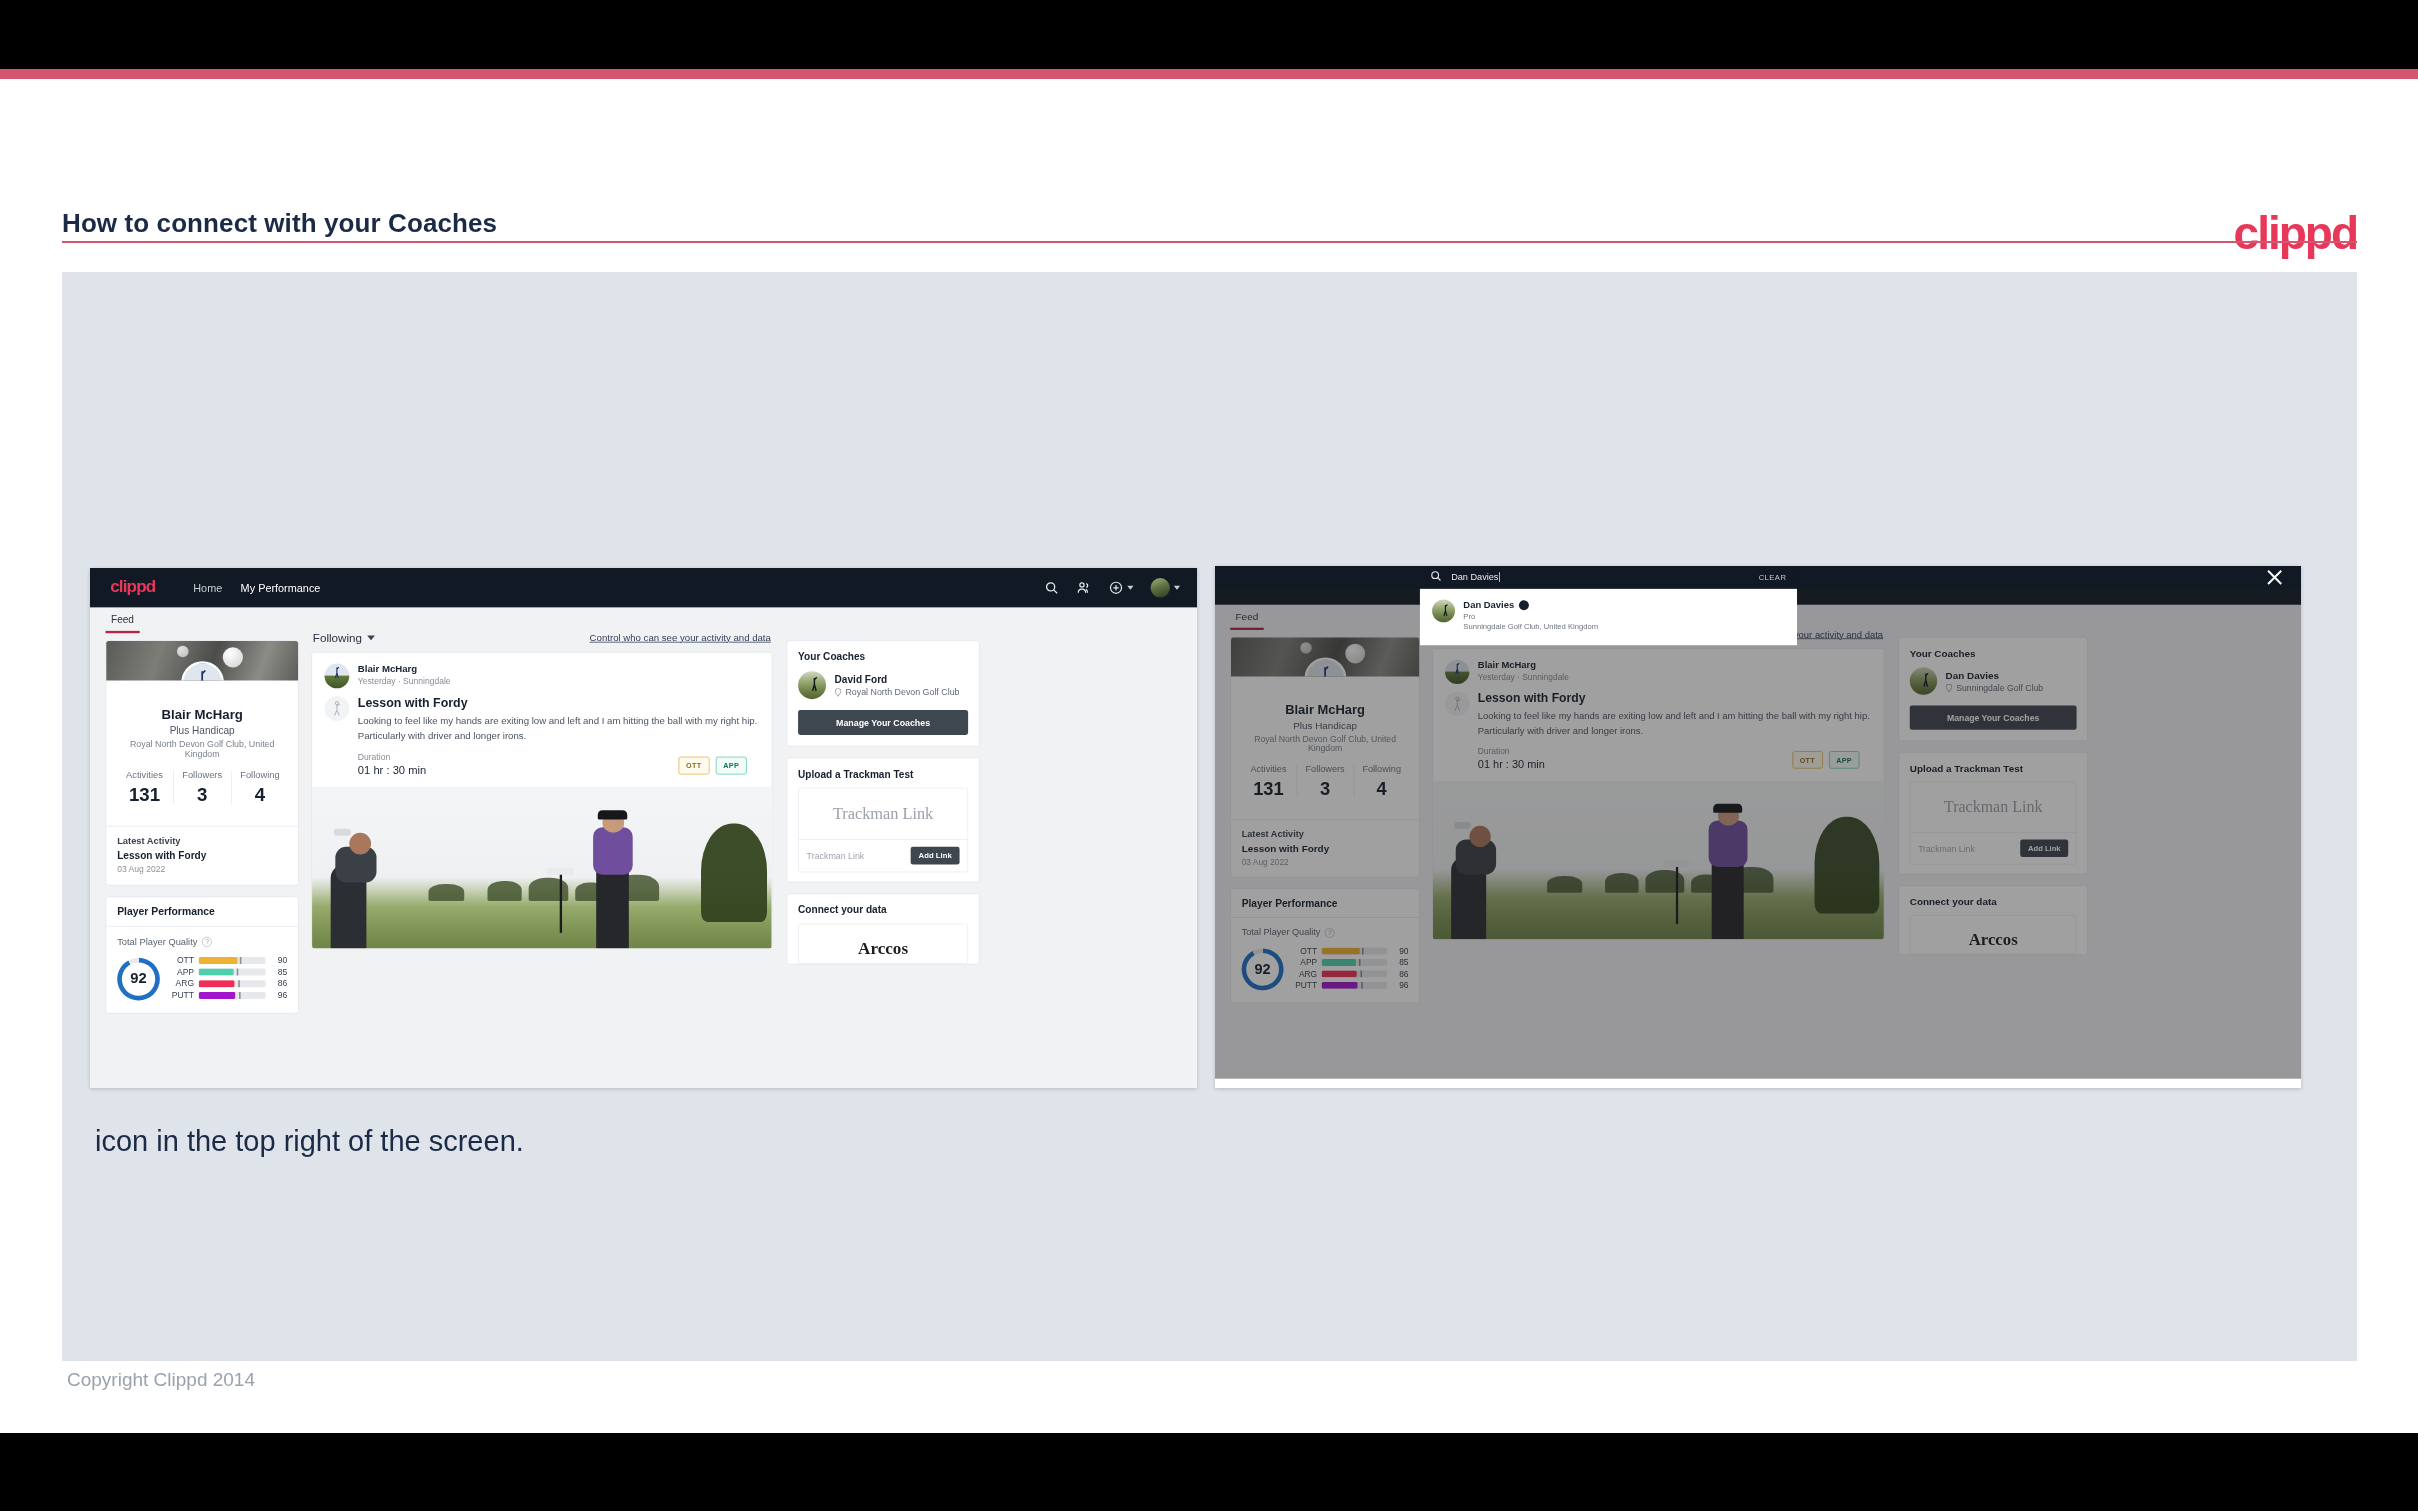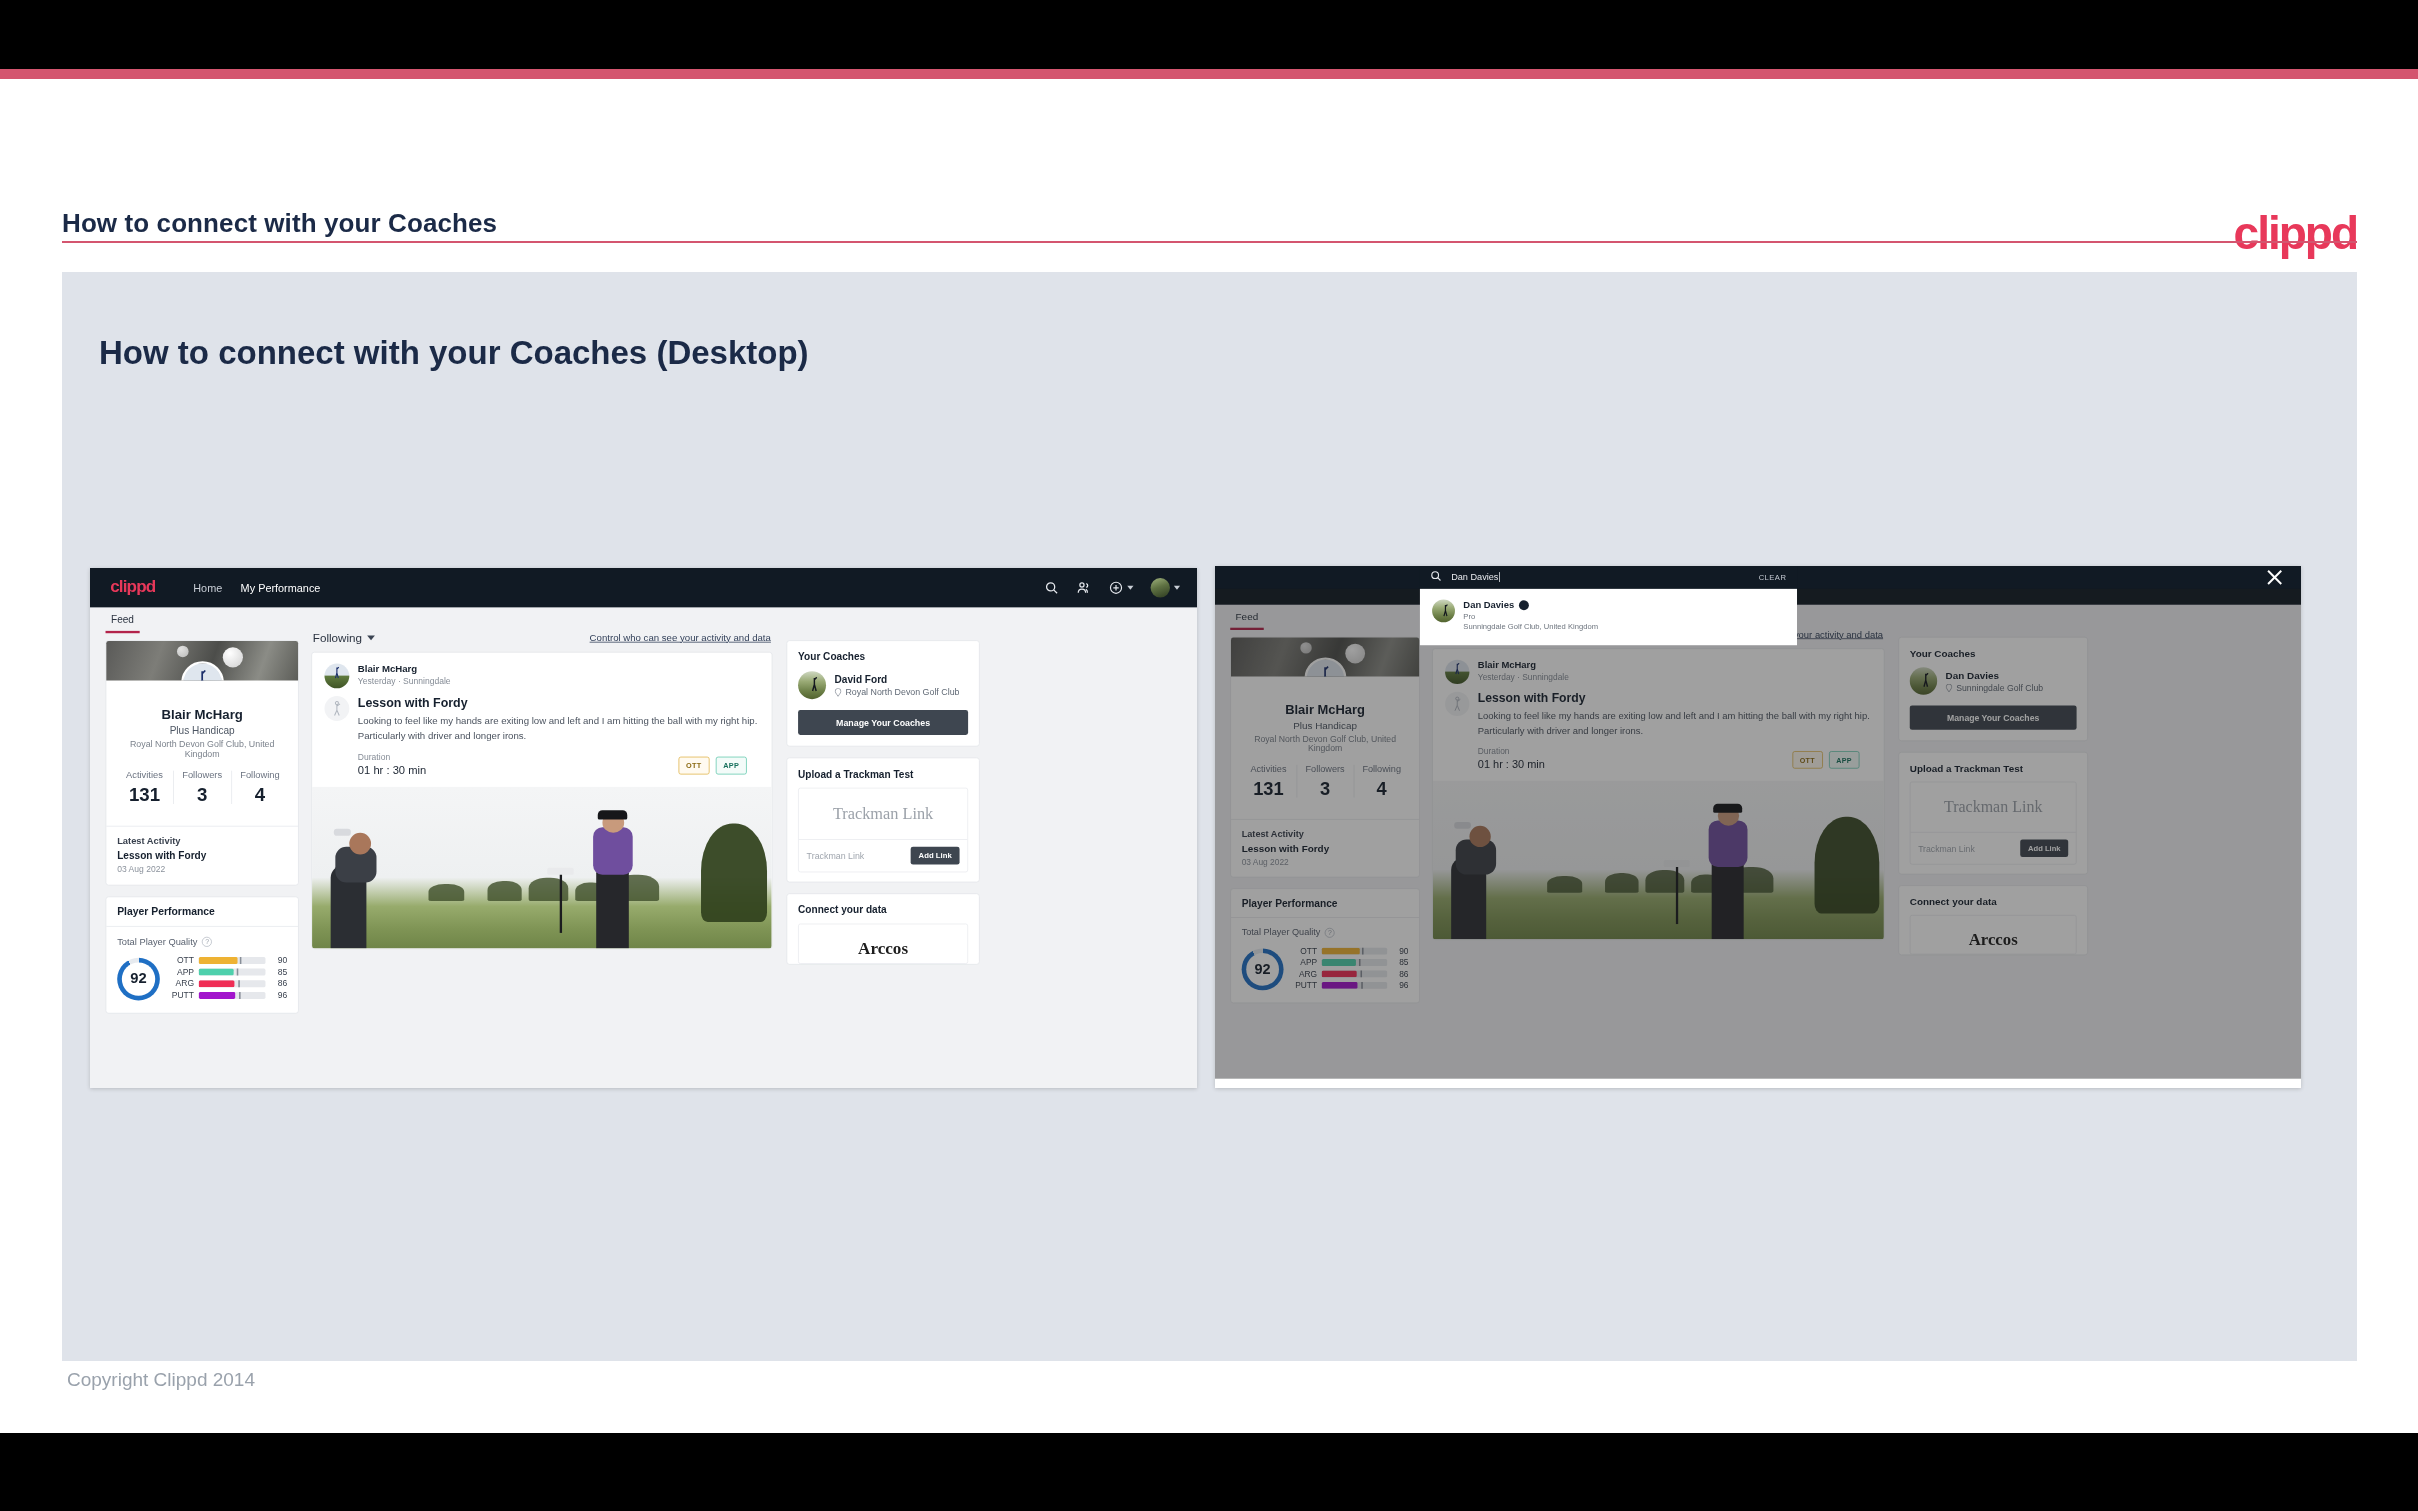--- a/index.html
+++ b/index.html
@@ -229,23 +229,23 @@
   <div class="bar-pink"></div>
   <div class="bar-black-bottom"></div>
 
   <div class="slide-header">
     <div class="hdr-title">How to connect with your Coaches</div>
     <div class="hdr-logo">clippd</div>
   </div>
   <div class="hdr-rule"></div>
 
   <div class="panel">
-    <div class="panel-title">How to connect with your Coaches (Desktop)</div>
 
     <div class="caption caption-1">
+      <div>icon in the top right of the screen.</div>
     </div>
   </div>
 
   <div class="copyright">Copyright Clippd 2014</div>
 
   <div class="shot shot-1">
     <div class="app-inner">
 
       <div class="navbar">
         <div class="nav-logo">clippd</div>

